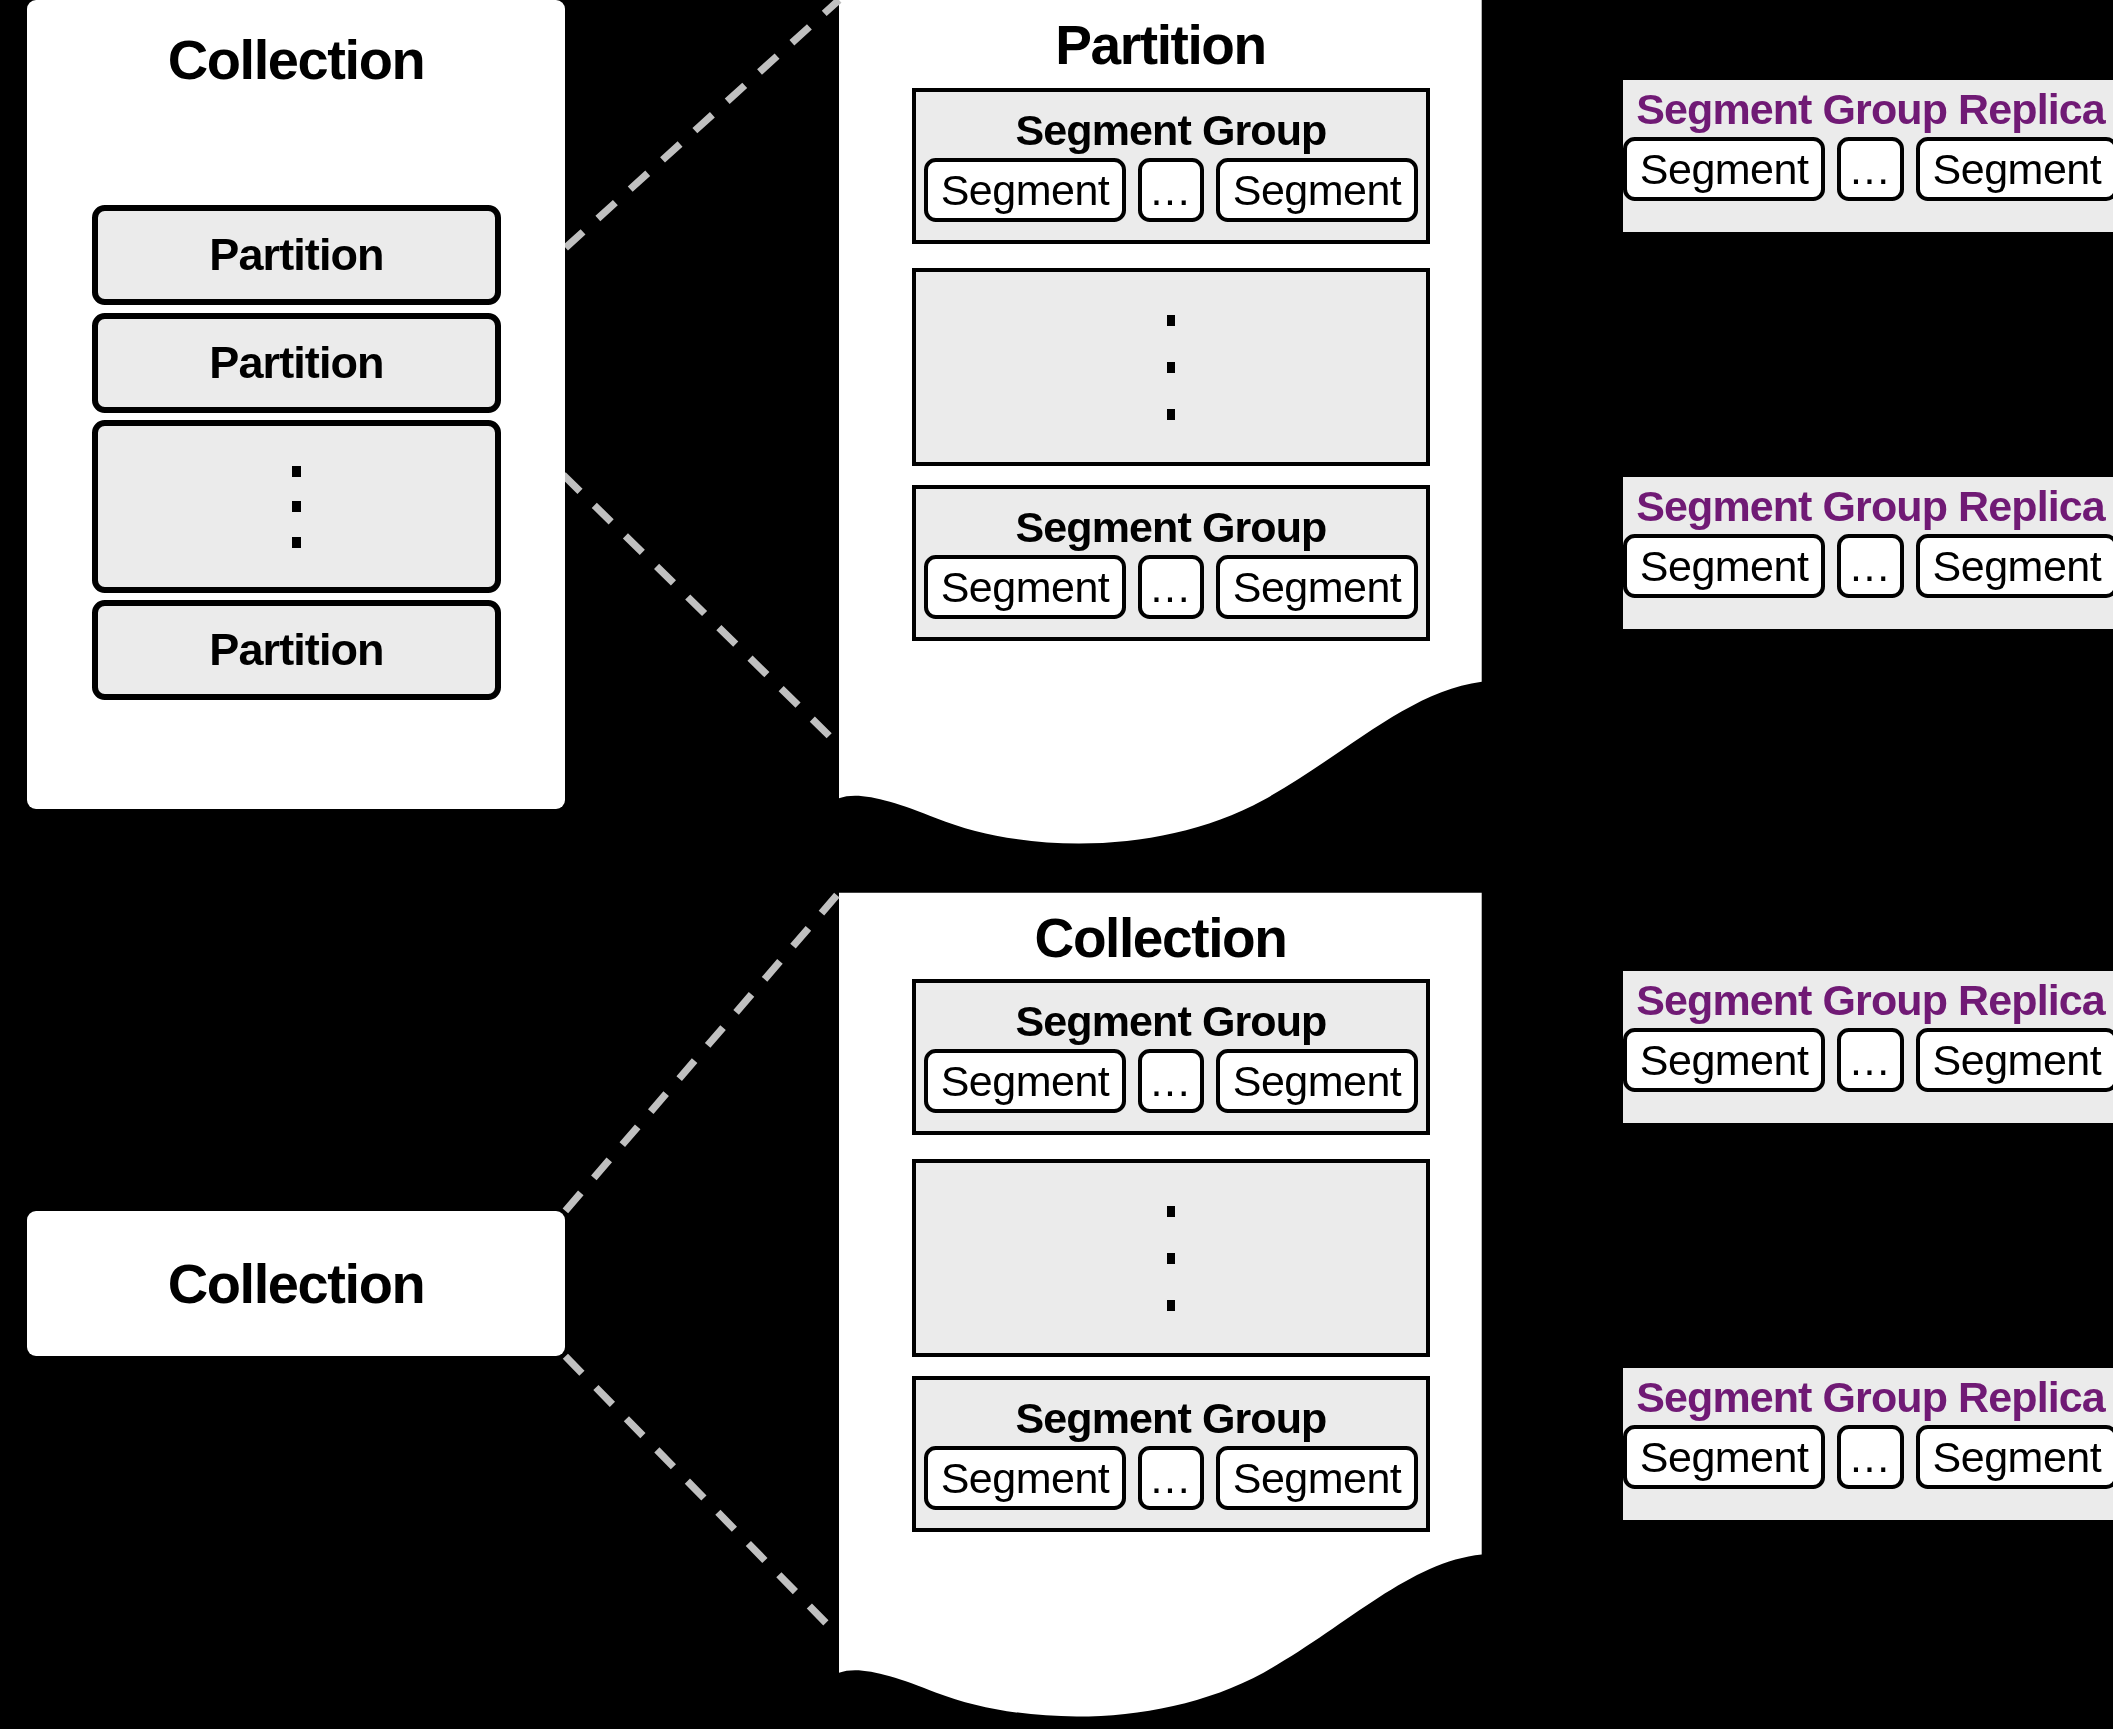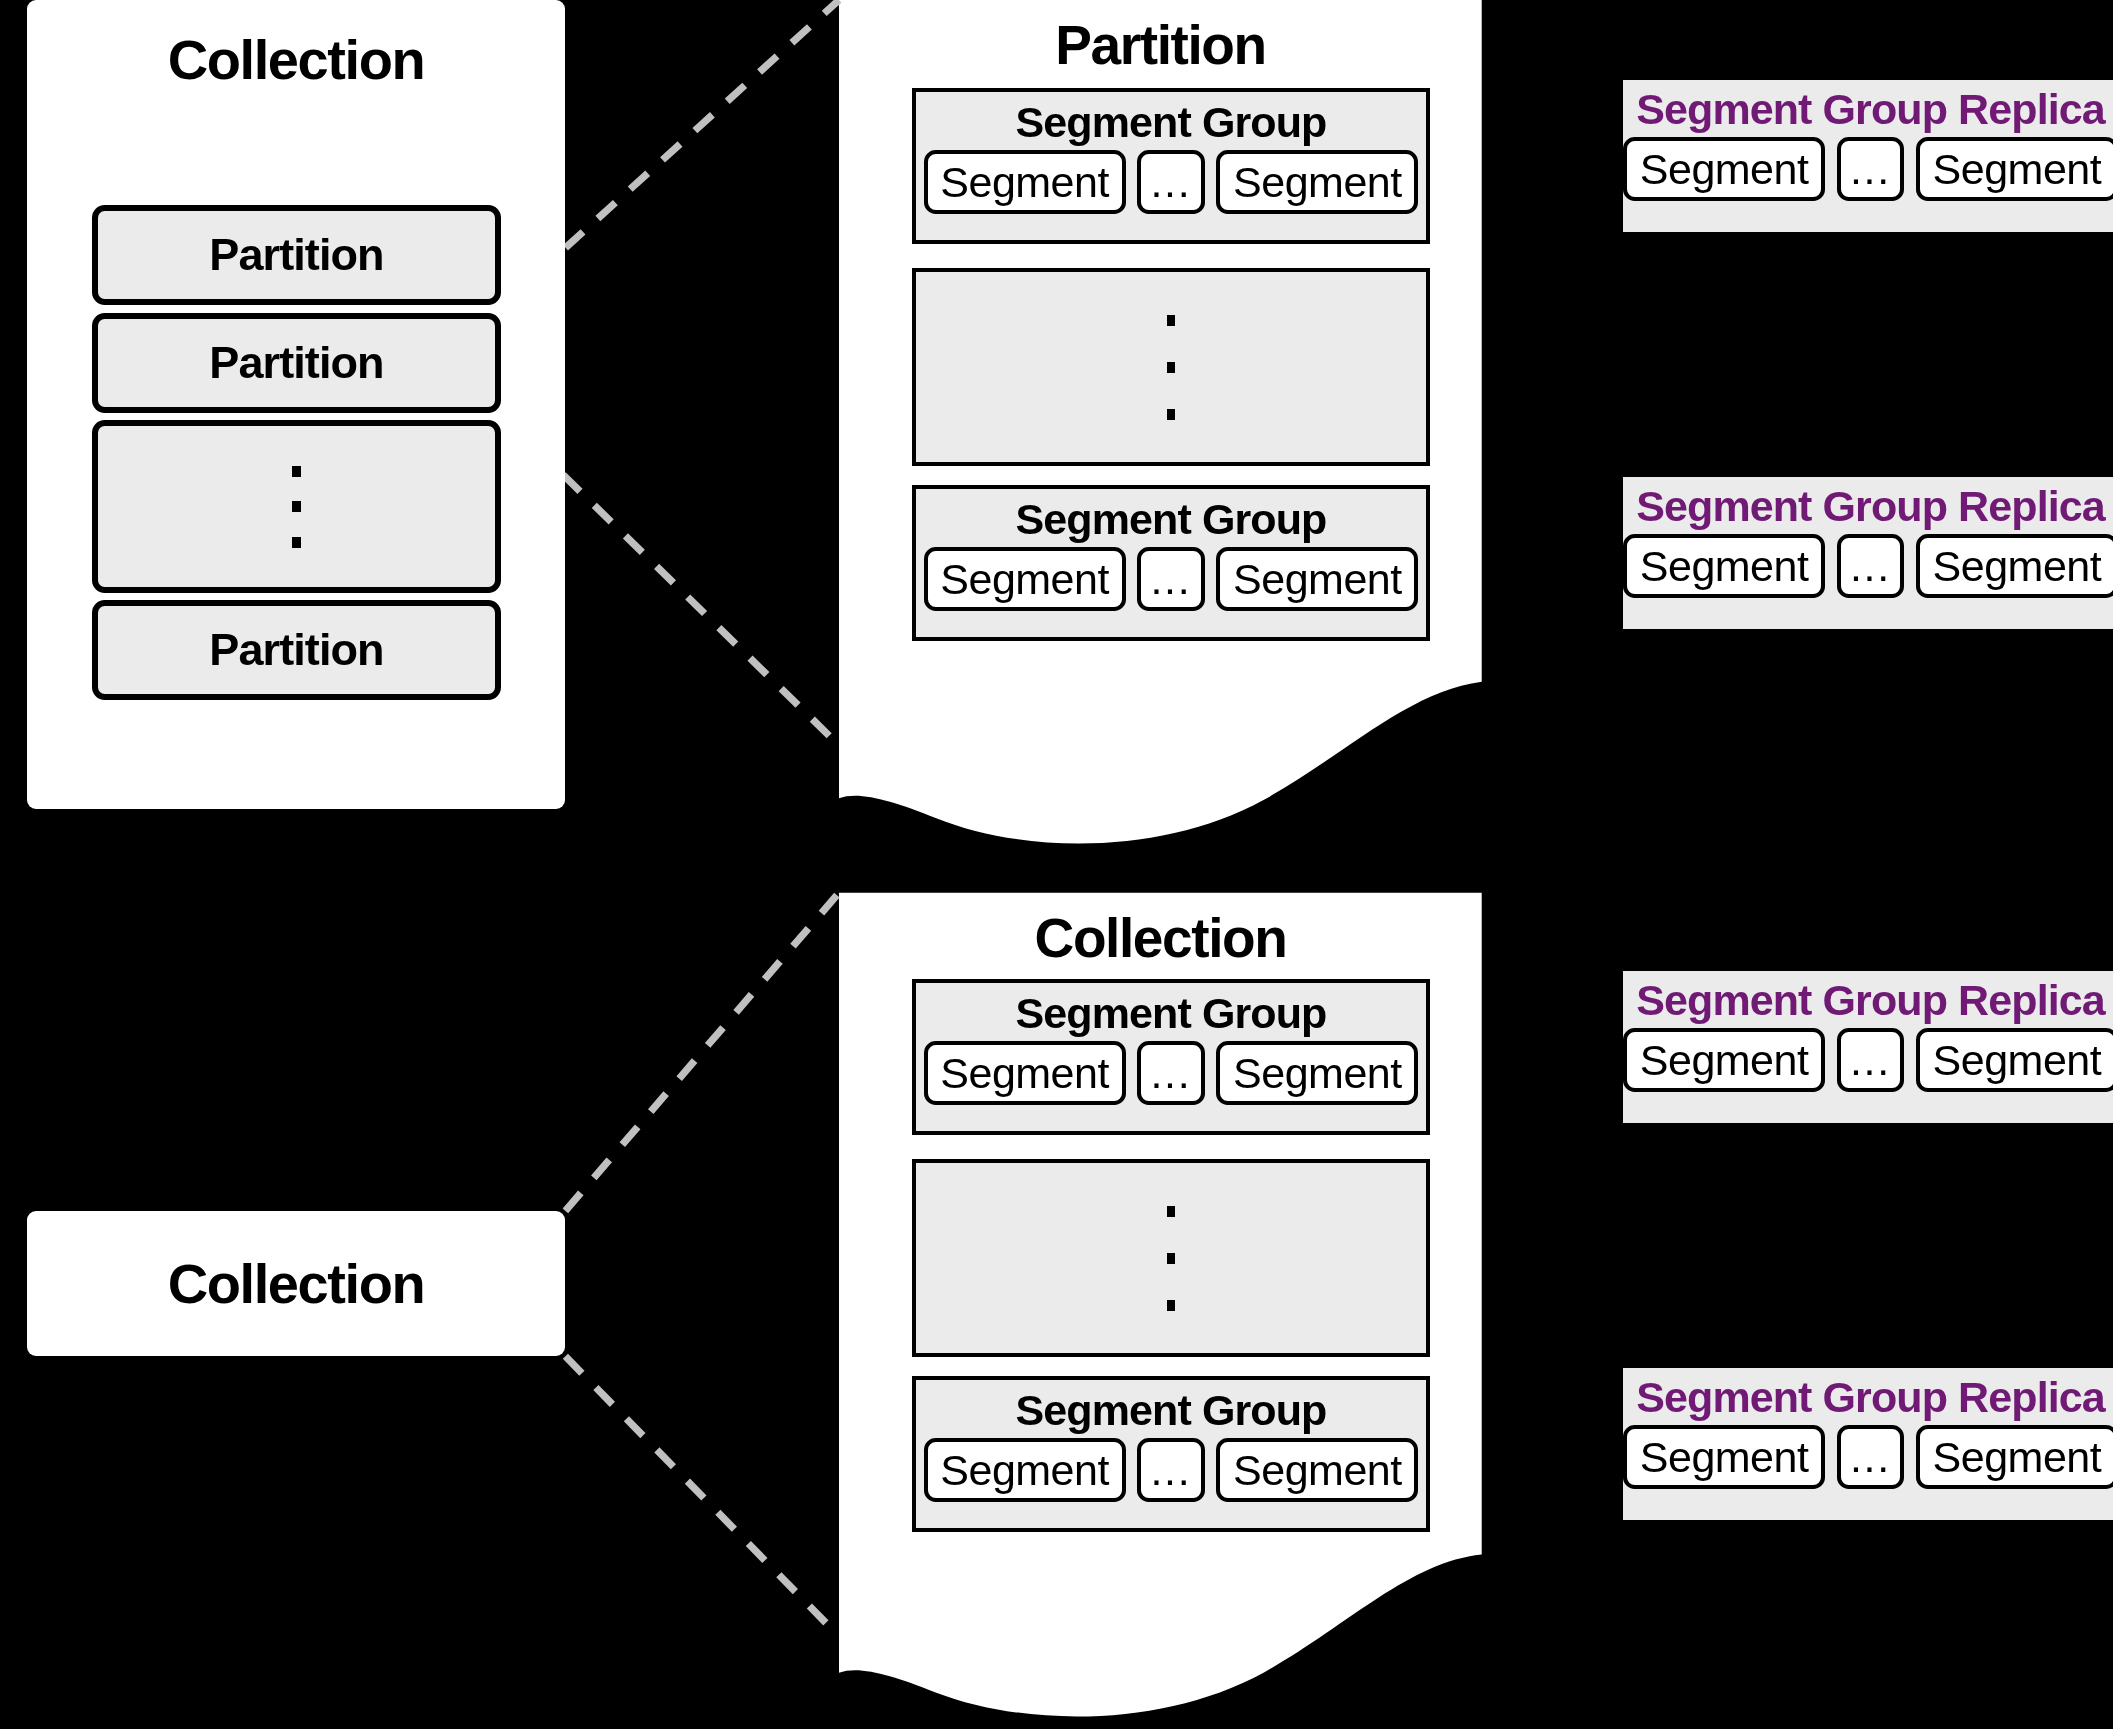--- a/index.html
+++ b/index.html
@@ -75,21 +75,21 @@
     width: 8.2px;
     height: 11px;
     background: #000000;
   }
   
   .segment-group {
     position: absolute;
     background: #ebebeb;
     border: 4.5px solid #000000;
     box-sizing: border-box;
-    padding: 0;
+    padding: 8px;
   }
   .sg-title {
     text-align: center;
     font-weight: bold;
     font-size: 43px;
     color: #000000;
     letter-spacing: -0.9px;
     margin-top: 5.5px;
   }
   .sg-segments {

